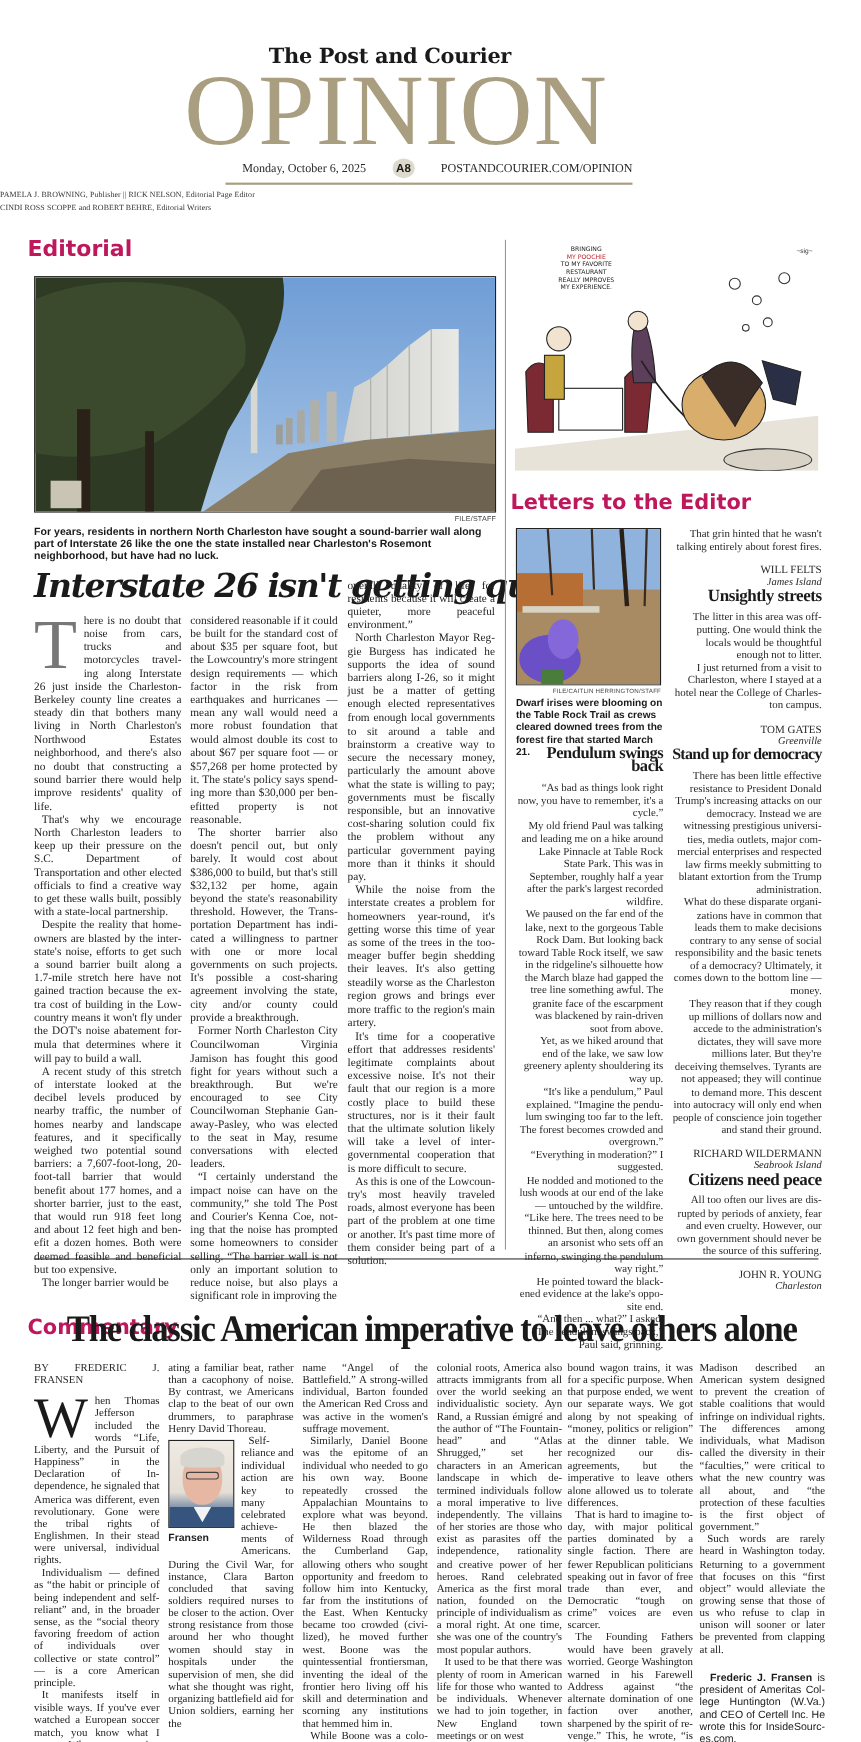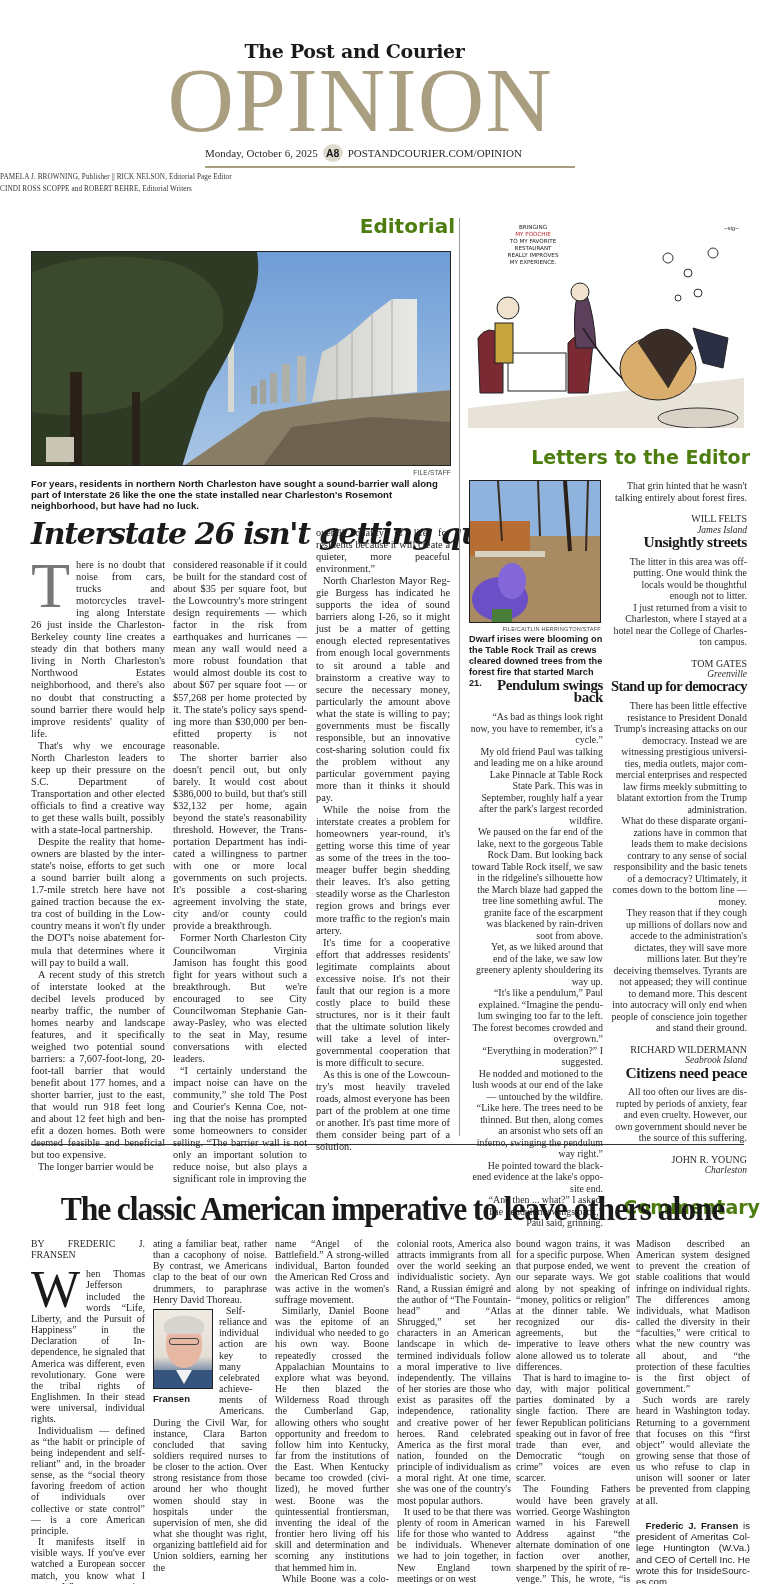--- a/index.html
+++ b/index.html
@@ -1,25 +1,25 @@
 <!DOCTYPE html>
 <html><head>
 <meta charset="utf-8">
 <style>
 *{box-sizing:border-box;margin:0;padding:0}
 html,body{width:783px;height:1584px;background:#fff;overflow:hidden}
 body{position:relative;font-family:"DejaVu Serif",serif;color:#1d1d1d}
 .abs{position:absolute}
 .mast-name{left:0;width:709px;top:40px;text-align:center;font-family:"DejaVu Serif",serif;font-weight:bold;font-size:19px;letter-spacing:-0.3px;color:#1a1a1a}
 .mast-opinion{left:0;width:720px;top:56px;text-align:center;font-family:"Liberation Serif",serif;font-size:92px;line-height:88px;color:#a99f80;letter-spacing:1px}
-.dateline{left:205px;width:370px;top:144px;display:flex;align-items:center;justify-content:flex-start;gap:5px;font-family:"Liberation Serif",serif;font-size:11px;color:#2a2a2a}
+.dateline{left:205px;width:370px;top:144px;display:flex;align-items:center;justify-content:flex-end;gap:24px;font-family:"Liberation Serif",serif;font-size:11px;color:#2a2a2a}
 .pagebadge{display:inline-block;width:20px;height:18px;border-radius:50%;background:#ddd9cc;font-family:"Liberation Sans",sans-serif;font-weight:bold;font-size:10.5px;line-height:18px;text-align:center;color:#1a1a1a}
 .mast-rule{left:205px;width:370px;top:166px;height:2px;background:#a99f80}
 .staff{left:0;width:783px;font-family:"Liberation Serif",serif;font-size:7.2px;color:#333;letter-spacing:0.1px}
-.section-head{font-family:"DejaVu Sans",sans-serif;font-weight:bold;text-align:right;color:#4d7c0f}
+.section-head{font-family:"DejaVu Sans",sans-serif;font-weight:bold;text-align:left;color:#be185d}
 .photo{border:1px solid #222;overflow:hidden}
 .credit{font-family:"Liberation Sans",sans-serif;font-size:6.5px;color:#444;text-align:right;letter-spacing:0.2px}
 .cutline{font-family:"Liberation Sans",sans-serif;font-weight:bold;font-size:9.6px;line-height:11.2px;color:#1a1a1a}
 .hed-ital{font-family:"DejaVu Serif",serif;font-style:italic;font-weight:bold;font-size:30px;letter-spacing:-1.3px;color:#1a1a1a;white-space:nowrap}
 .col{font-family:"Liberation Serif",serif;font-size:10.3px;line-height:12.05px;text-align:justify;color:#232323;hyphens:manual}
 .col p{text-indent:7px}
 .col p.noind{text-indent:0}
 .dropcap{float:left;font-family:"Liberation Serif",serif;font-size:64px;line-height:50px;margin:2px 6px 0 0;color:#777}
 .dropcap.dark{color:#1a1a1a}
 .vrule{width:1px;background:#999}

